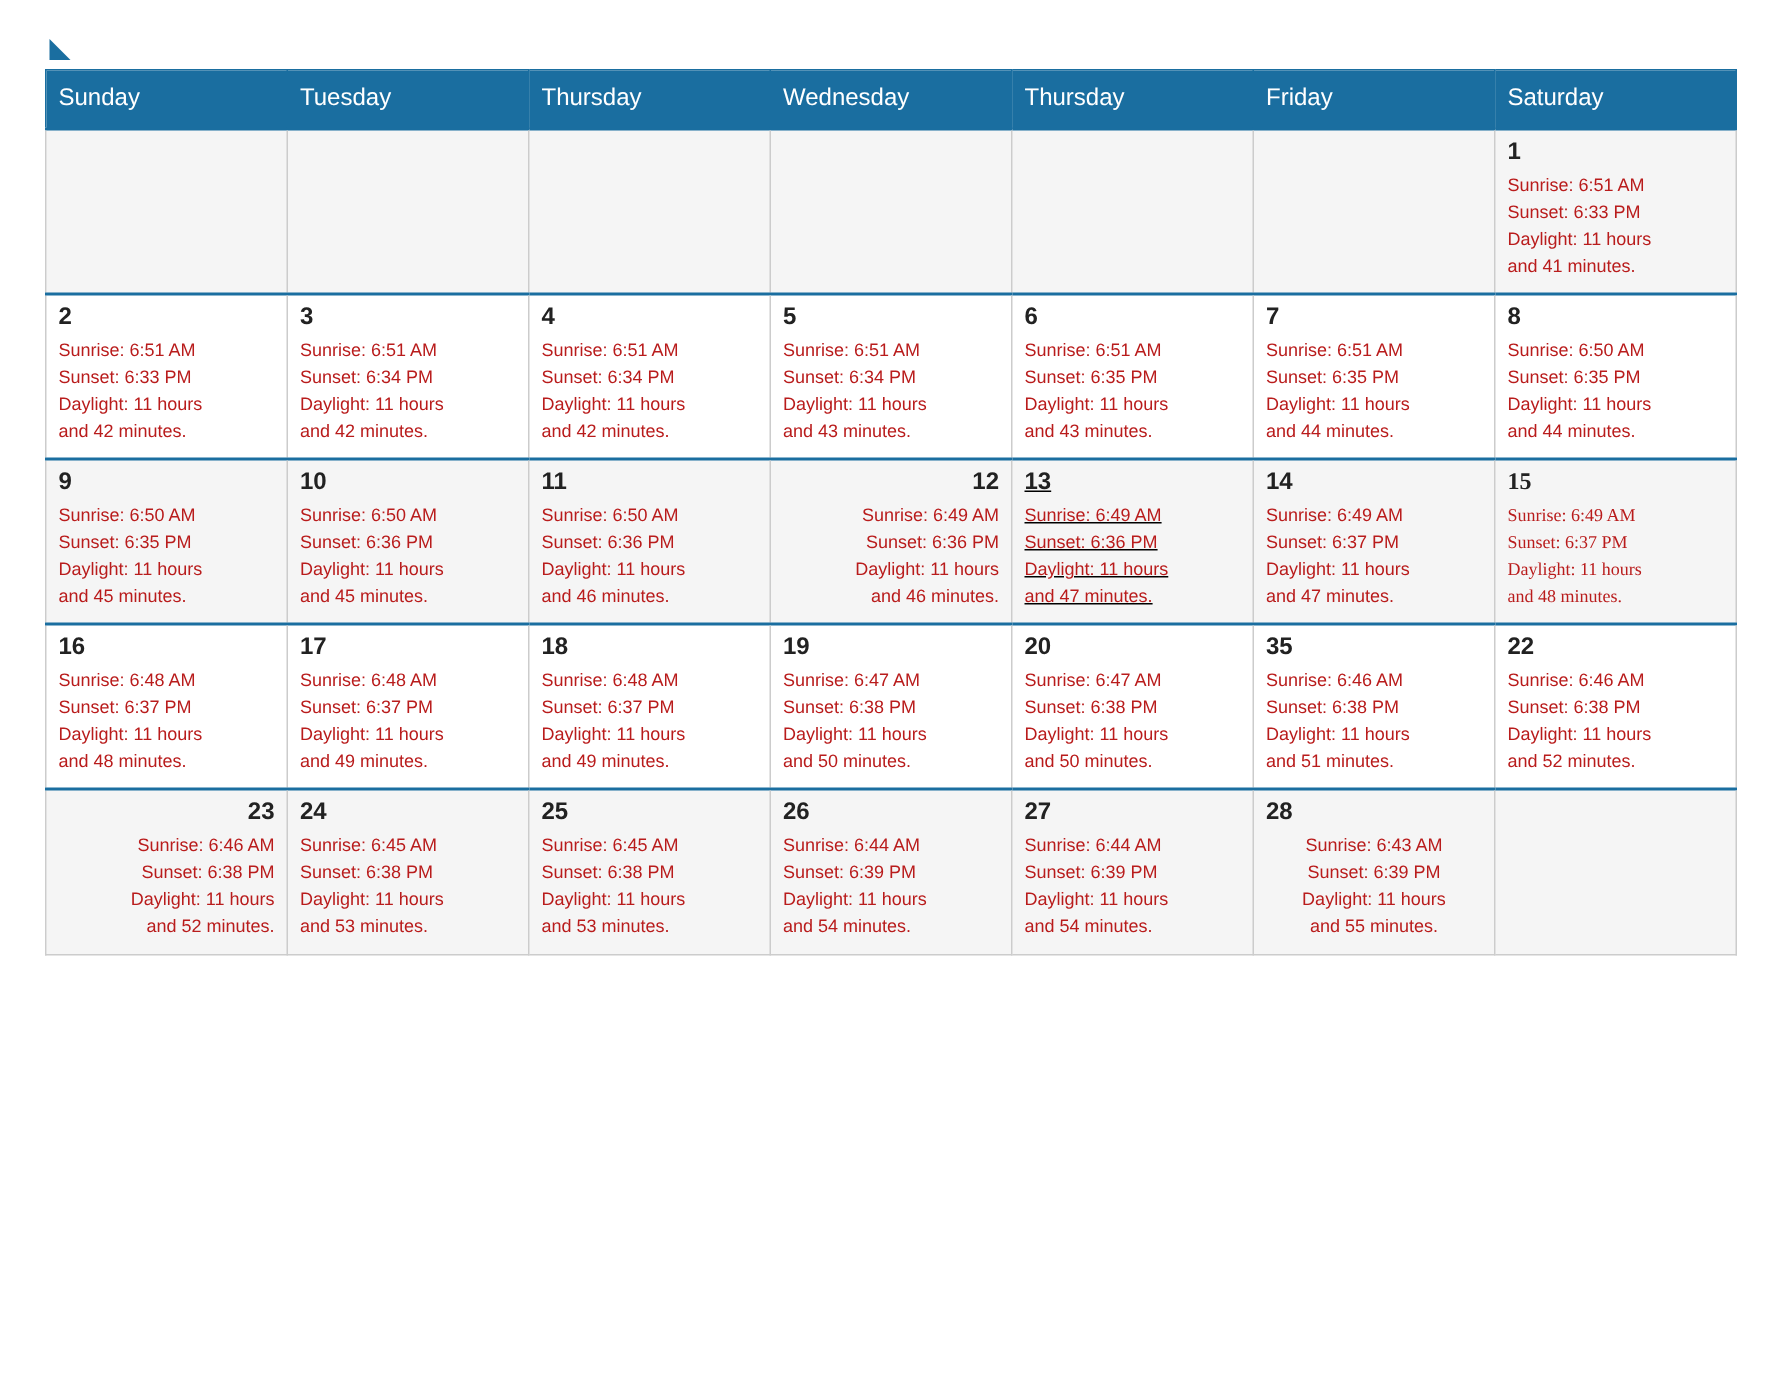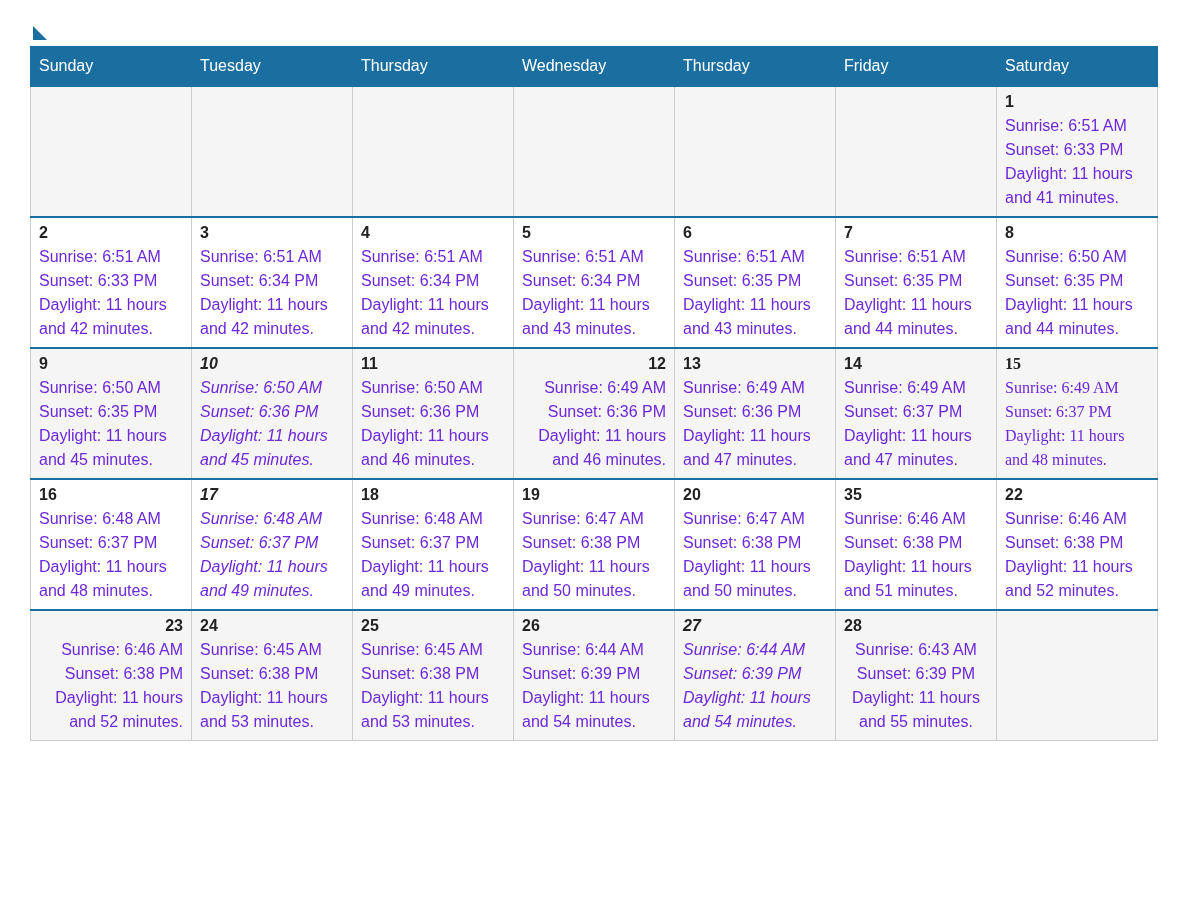--- a/index.html
+++ b/index.html
@@ -90,22 +90,22 @@
       background-color: #fff;
     }
     .day-number {
       font-size: 16px;
       font-weight: bold;
       color: #222;
       display: block;
       margin-bottom: 3px;
     }
     .day-info {
-      font-size: 16px;
-      color: #6d28d9;
+      font-size: 12px;
+      color: #b91c1c;
       line-height: 1.5;
     }
     .empty-cell {
       background-color: #f9f9f9;
     }
     .week-row td {
       border-top: 2px solid #1a6ea0;
     }
   </style>
 </head>
@@ -205,42 +205,42 @@
         </td>
       </tr>
       <tr class="week-row">
         <td style="background-color: rgb(245, 245, 245);">
           <span class="day-number">9</span>
           <div class="day-info" style="white-space: pre-line;">Sunrise: 6:50 AM
 Sunset: 6:35 PM
 Daylight: 11 hours
 and 45 minutes.</div>
         </td>
-        <td style="background-color: rgb(245, 245, 245); font-style: italic;">
+        <td style="background-color: rgb(245, 245, 245);">
           <span class="day-number">10</span>
           <div class="day-info" style="white-space: pre-line;">Sunrise: 6:50 AM
 Sunset: 6:36 PM
 Daylight: 11 hours
 and 45 minutes.</div>
         </td>
         <td style="background-color: rgb(245, 245, 245);">
           <span class="day-number">11</span>
           <div class="day-info" style="white-space: pre-line;">Sunrise: 6:50 AM
 Sunset: 6:36 PM
 Daylight: 11 hours
 and 46 minutes.</div>
         </td>
         <td style="background-color: rgb(245, 245, 245); text-align: right;">
           <span class="day-number">12</span>
           <div class="day-info" style="white-space: pre-line;">Sunrise: 6:49 AM
 Sunset: 6:36 PM
 Daylight: 11 hours
 and 46 minutes.</div>
         </td>
-        <td style="background-color: rgb(245, 245, 245);">
+        <td style="background-color: rgb(245, 245, 245); text-decoration: underline;">
           <span class="day-number">13</span>
           <div class="day-info" style="white-space: pre-line;">Sunrise: 6:49 AM
 Sunset: 6:36 PM
 Daylight: 11 hours
 and 47 minutes.</div>
         </td>
         <td style="background-color: rgb(245, 245, 245);">
           <span class="day-number">14</span>
           <div class="day-info" style="white-space: pre-line;">Sunrise: 6:49 AM
 Sunset: 6:37 PM
@@ -256,21 +256,21 @@
         </td>
       </tr>
       <tr class="week-row">
         <td style="background-color: rgb(255, 255, 255);">
           <span class="day-number">16</span>
           <div class="day-info" style="white-space: pre-line;">Sunrise: 6:48 AM
 Sunset: 6:37 PM
 Daylight: 11 hours
 and 48 minutes.</div>
         </td>
-        <td style="background-color: rgb(255, 255, 255); font-style: italic;">
+        <td style="background-color: rgb(255, 255, 255);">
           <span class="day-number">17</span>
           <div class="day-info" style="white-space: pre-line;">Sunrise: 6:48 AM
 Sunset: 6:37 PM
 Daylight: 11 hours
 and 49 minutes.</div>
         </td>
         <td style="background-color: rgb(255, 255, 255);">
           <span class="day-number">18</span>
           <div class="day-info" style="white-space: pre-line;">Sunrise: 6:48 AM
 Sunset: 6:37 PM
@@ -328,21 +328,21 @@
 Daylight: 11 hours
 and 53 minutes.</div>
         </td>
         <td style="background-color: rgb(245, 245, 245);">
           <span class="day-number">26</span>
           <div class="day-info" style="white-space: pre-line;">Sunrise: 6:44 AM
 Sunset: 6:39 PM
 Daylight: 11 hours
 and 54 minutes.</div>
         </td>
-        <td style="background-color: rgb(245, 245, 245); font-style: italic;">
+        <td style="background-color: rgb(245, 245, 245);">
           <span class="day-number">27</span>
           <div class="day-info" style="white-space: pre-line;">Sunrise: 6:44 AM
 Sunset: 6:39 PM
 Daylight: 11 hours
 and 54 minutes.</div>
         </td>
         <td style="background-color: rgb(245, 245, 245);">
           <span class="day-number">28</span>
           <div class="day-info" style="white-space: pre-line; text-align: center;">Sunrise: 6:43 AM
 Sunset: 6:39 PM

